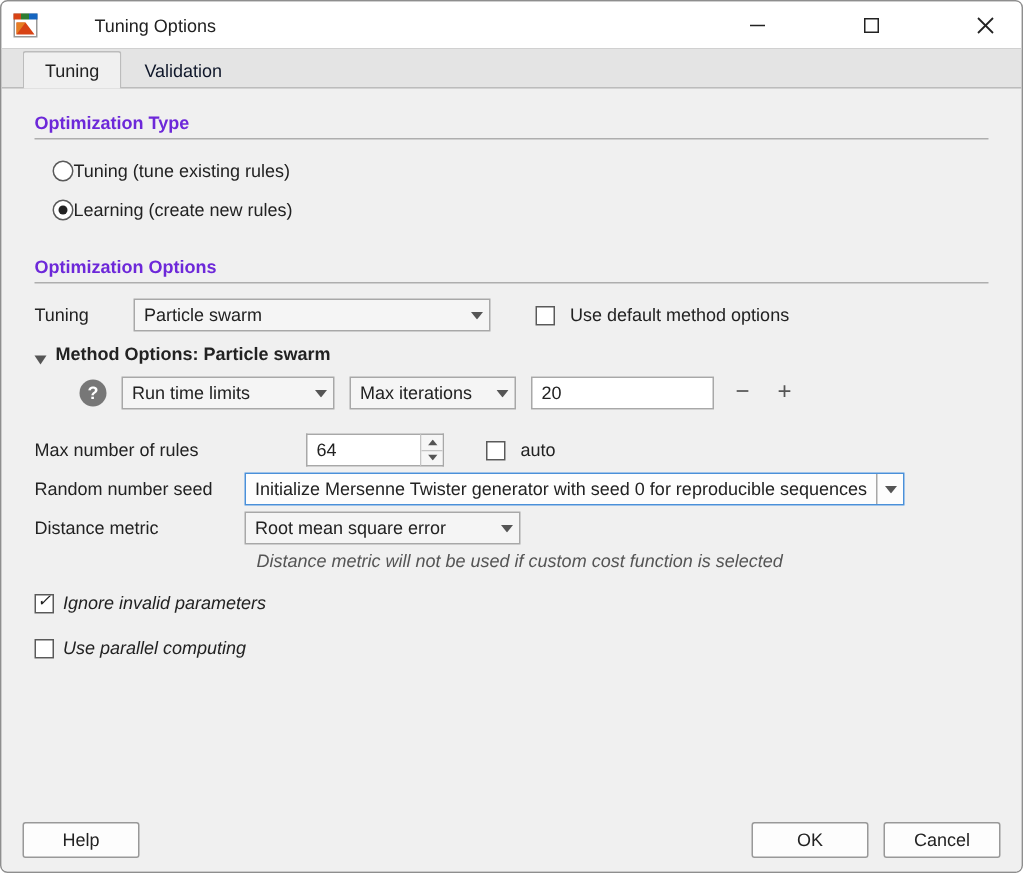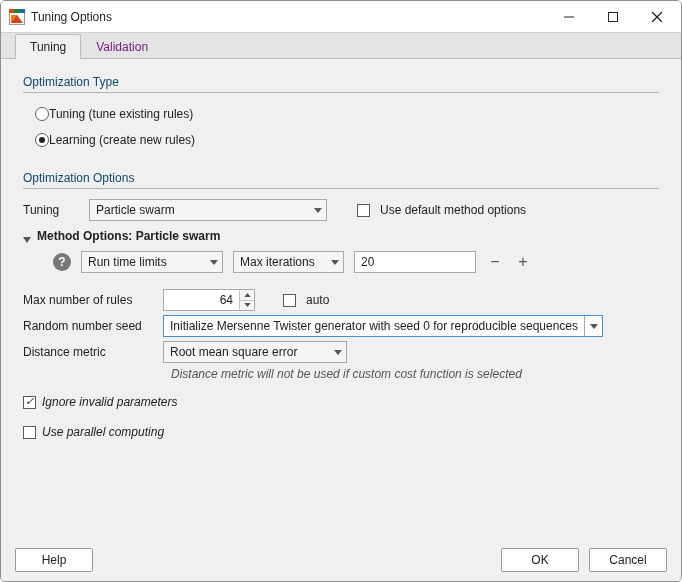--- a/index.html
+++ b/index.html
@@ -18,20 +18,21 @@
     display: flex; flex-direction: column;
     overflow: hidden;
   }
   
   .titlebar {
     height: 32px;
     display: flex; align-items: center;
     padding: 0 2px 0 8px;
     background: #fff;
     border-bottom: 1px solid #d0d0d0;
+    gap: 32px;
   }
   .app-icon {
     width: 16px; height: 16px;
     position: relative;
     margin-right: 6px;
   }
   .app-icon .bg {
     position: absolute; inset: 0;
     background: #fff;
     border: 1px solid #999;
@@ -67,21 +68,21 @@
     padding: 0 14px;
     background: #e4e4e4;
     border-bottom: 1px solid #bcbcbc;
     position: relative;
   }
   .tab {
     height: 25px;
     padding: 0 14px;
     display: flex; align-items: center;
     font-size: 12px;
-    color: #701a75;
+    color: #0f172a;
     border: 1px solid transparent;
     border-bottom: none;
     position: relative;
     top: 1px;
     background: transparent;
   }
   .tab.active {
     background: #f0f0f0;
     border-color: #bcbcbc;
     color: #222;
@@ -90,22 +91,22 @@
   }
   
   .body {
     flex: 1;
     padding: 10px 22px 8px 22px;
     overflow: auto;
     background: #f0f0f0;
   }
   .section-title {
     font-size: 12px;
-    font-weight: normal;
-    color: #0c4a6e;
+    font-weight: bold;
+    color: #6d28d9;
     padding: 6px 0 3px 0;
   }
   .section-rule {
     border: none;
     border-top: 1px solid #aeaeae;
     margin: 0 0 10px 0;
   }
   .radio-row, .check-row, .form-row {
     display: flex; align-items: center;
     margin: 4px 0 4px 12px;
@@ -167,21 +168,21 @@
     border-color: #4a90d9;
   }
   .textbox {
     height: 22px;
     border: 1px solid #a8a8a8;
     background: #fff;
     padding: 0 6px;
     font-size: 12px;
     display: flex; align-items: center;
   }
-  .textbox.right { justify-content: flex-end; }
+  .textbox.right { justify-content: flex-start; margin-left: 41px; }
   .spinner {
     display: flex;
     height: 22px;
   }
   .spinner .textbox {
     border-right: none;
     width: 76px;
   }
   .spin-btns {
     display: flex; flex-direction: column;

